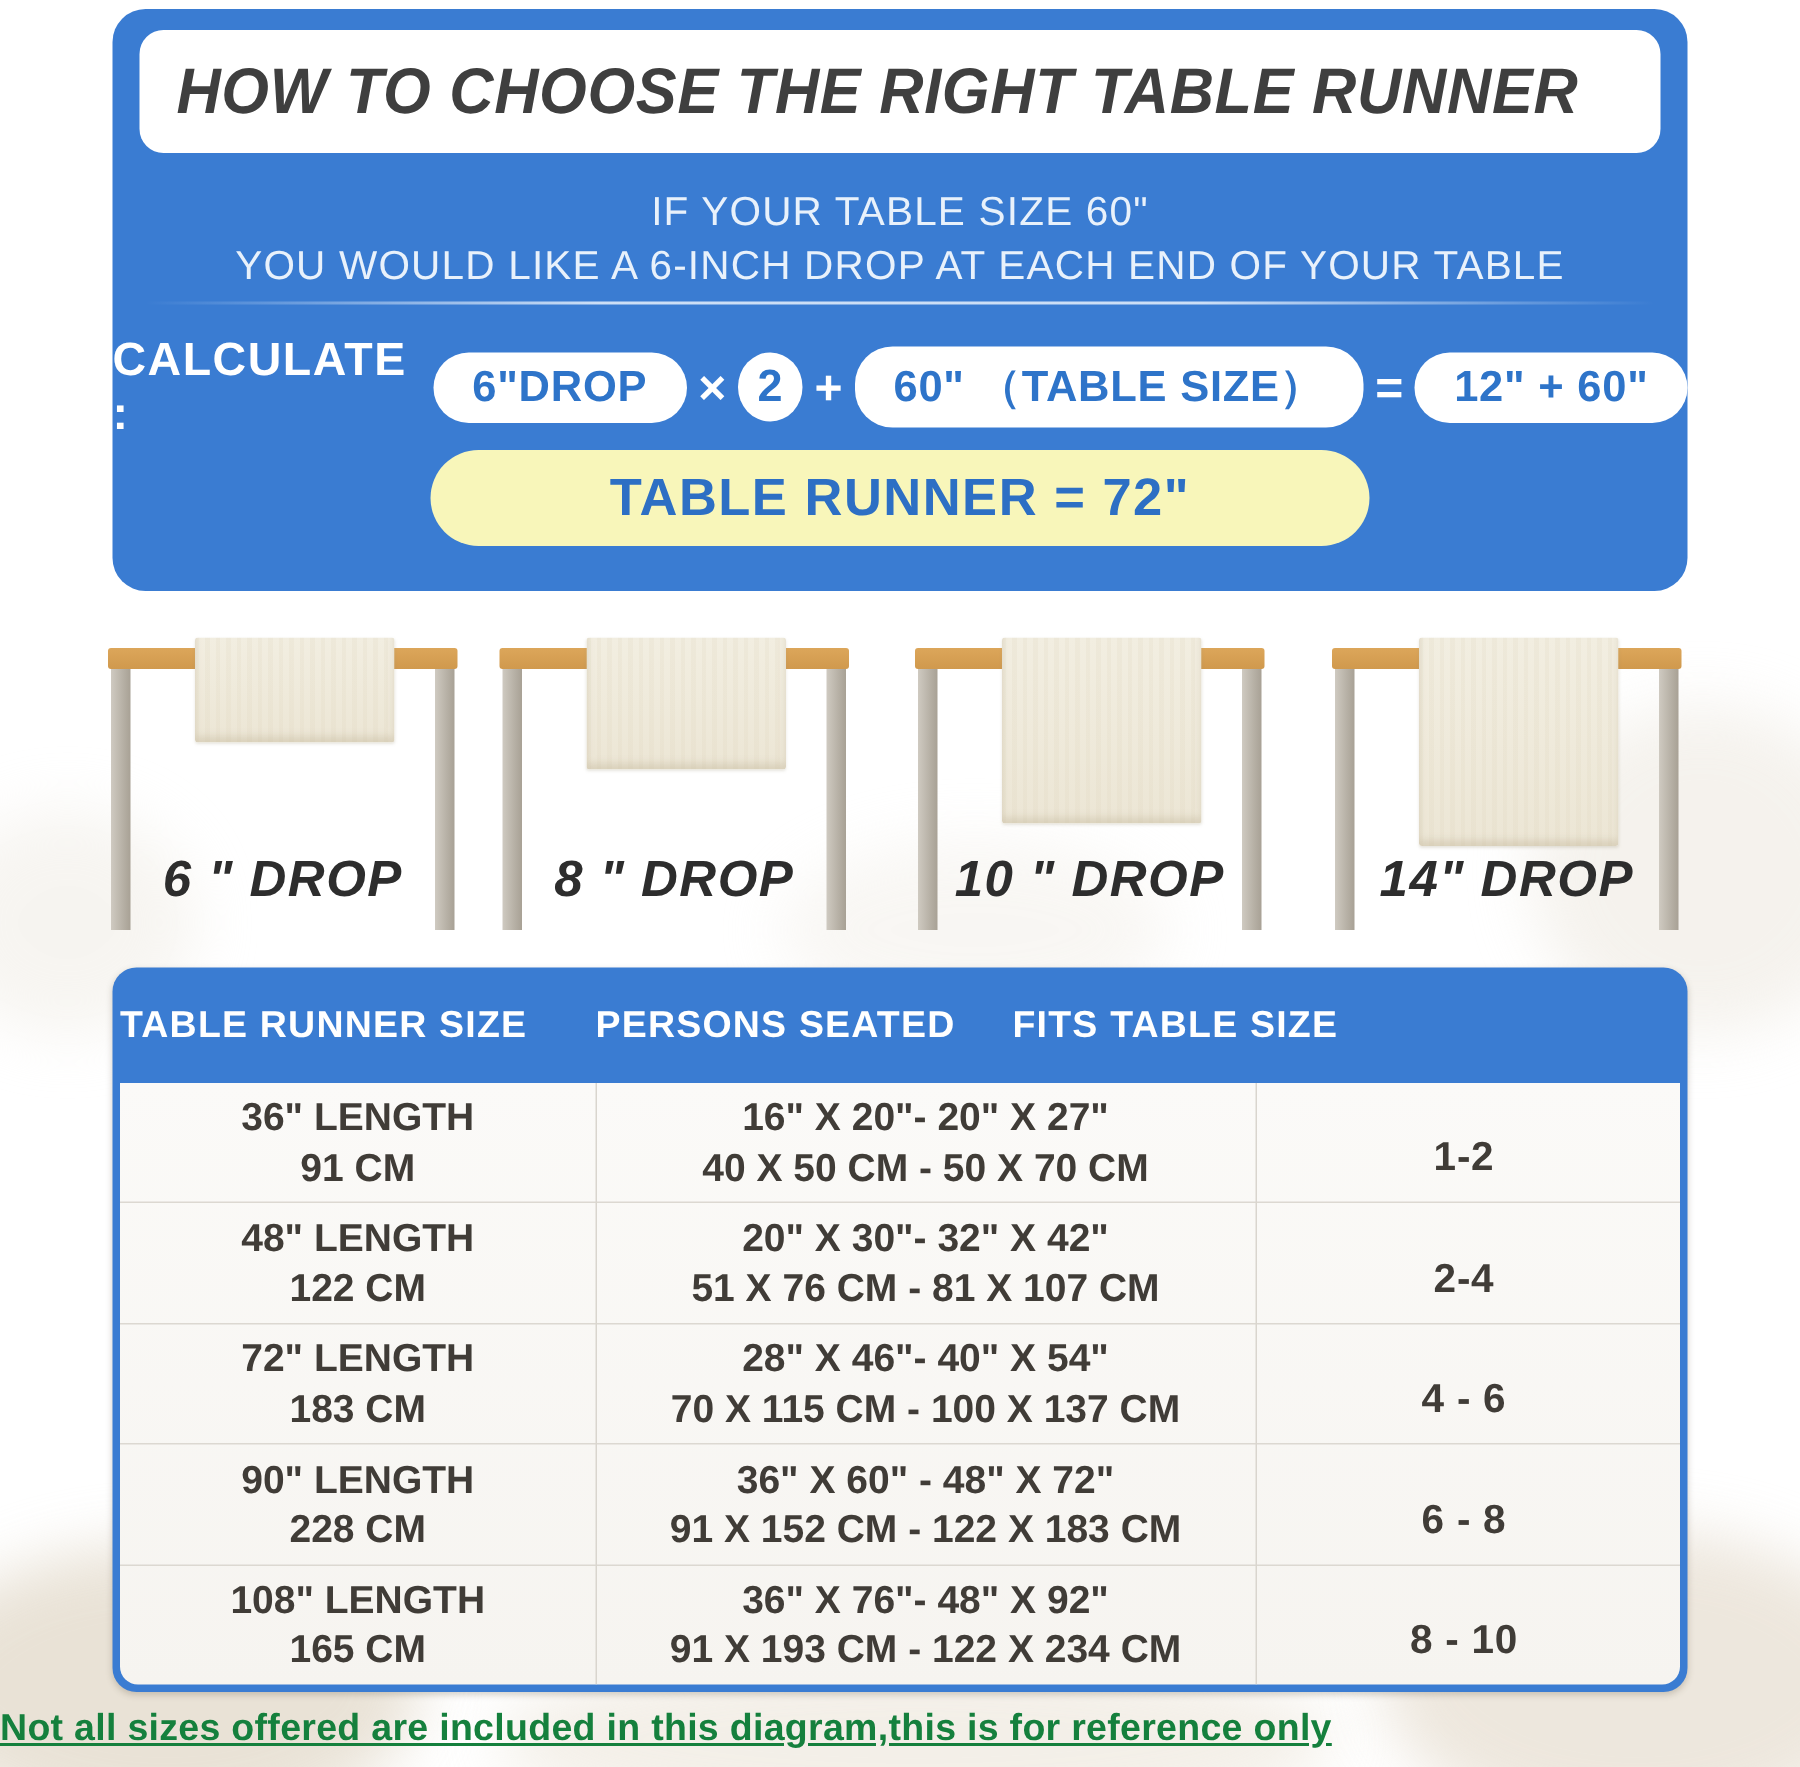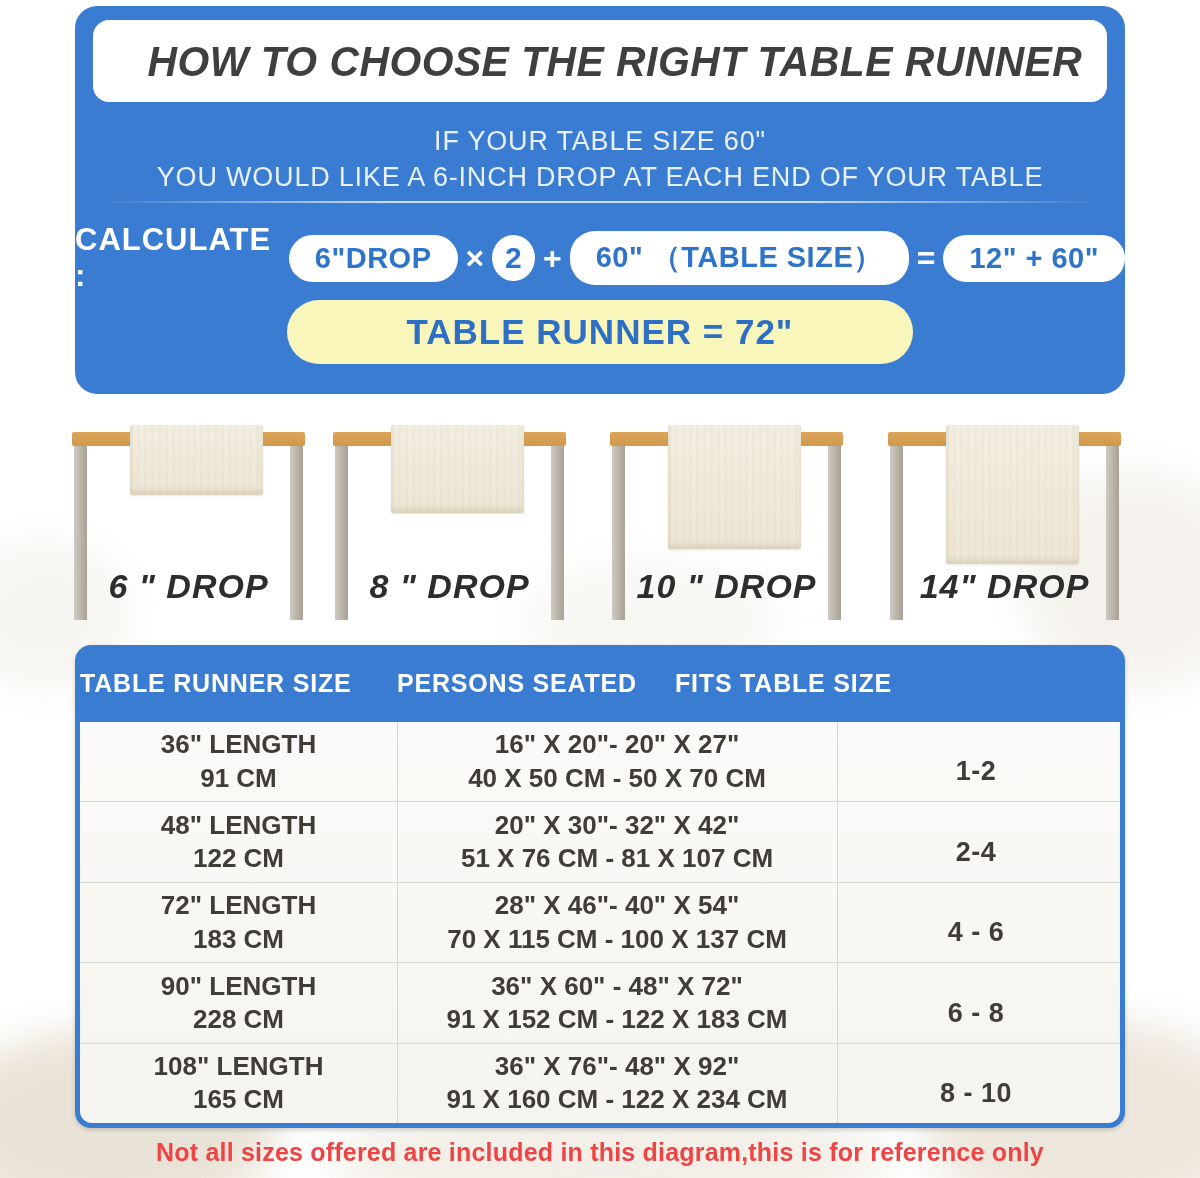--- a/index.html
+++ b/index.html
@@ -19,21 +19,21 @@
   .blob.b6 { left:520px; top:560px; width:260px; height:120px; background:#f1ede6; opacity:.45; }
 
   
   .top-panel {
     position:absolute; left:75px; top:6px; width:1050px; height:388px;
     background:#3a7cd2; border-radius:22px;
   }
   .title-box {
     position:absolute; left:18px; right:18px; top:14px; height:82px;
     background:#ffffff; border-radius:16px;
-    display:flex; align-items:center; justify-content:flex-end;
+    display:flex; align-items:center; justify-content:flex-start;
   }
   .title {
     font-size:43px; font-weight:800; font-style:italic; color:#3f3f3f;
     white-space:nowrap; transform:scaleX(0.95); letter-spacing:0.5px;
   }
   .subtitle { position:absolute; left:0; right:0; text-align:center; color:#e8f1fb; letter-spacing:0.8px; }
   .subtitle.s1 { top:120px; font-size:27px; }
   .subtitle.s2 { top:156px; font-size:27px; }
   .divider {
     position:absolute; left:22px; right:22px; top:195px; height:2px;
@@ -118,22 +118,22 @@
   .vline.v2 { left:757px; }
   .t-row { flex:1; display:flex; align-items:center; border-bottom:1px solid #dcd8d1; }
   .t-row:last-child { border-bottom:none; }
   .cell { text-align:center; color:#403c37; font-weight:bold; font-size:26px; line-height:1.28; }
   .cell.c1 { width:317px; }
   .cell.c2 { width:440px; }
   .cell.c3 { width:278px; font-size:27px; letter-spacing:0.5px;margin-top:20px; }
   .cell span { display:block; }
 
   .footer-note {
-    position:absolute; left:0; right:0; top:1138px; text-align:center;
-    font-size:25px; font-weight:bold; color:#ef4444; letter-spacing:0.2px;
+    position:absolute; left:0; right:0; top:1138px; 
+    font-size:25px; font-weight:bold; color:#15803d; letter-spacing:0.2px;text-decoration:underline;
   }
 </style>
 </head>
 <body>
 
 <div class="page">
 
   <div class="blob b1"></div>
   <div class="blob b2"></div>
   <div class="blob b3"></div>
@@ -257,21 +257,21 @@
         <div class="cell c3">6 - 8</div>
       </div>
 
       <div class="t-row">
         <div class="cell c1">
           <span>108" LENGTH</span>
           <span>165 CM</span>
         </div>
         <div class="cell c2">
           <span>36" X 76"- 48" X 92"</span>
-          <span>91 X 160 CM - 122 X 234 CM</span>
+          <span>91 X 193 CM - 122 X 234 CM</span>
         </div>
         <div class="cell c3">8 - 10</div>
       </div>
 
     </div>
   </section>
 
   <p class="footer-note">Not all sizes offered are included in this diagram,this is for reference only</p>
 
 </div>

